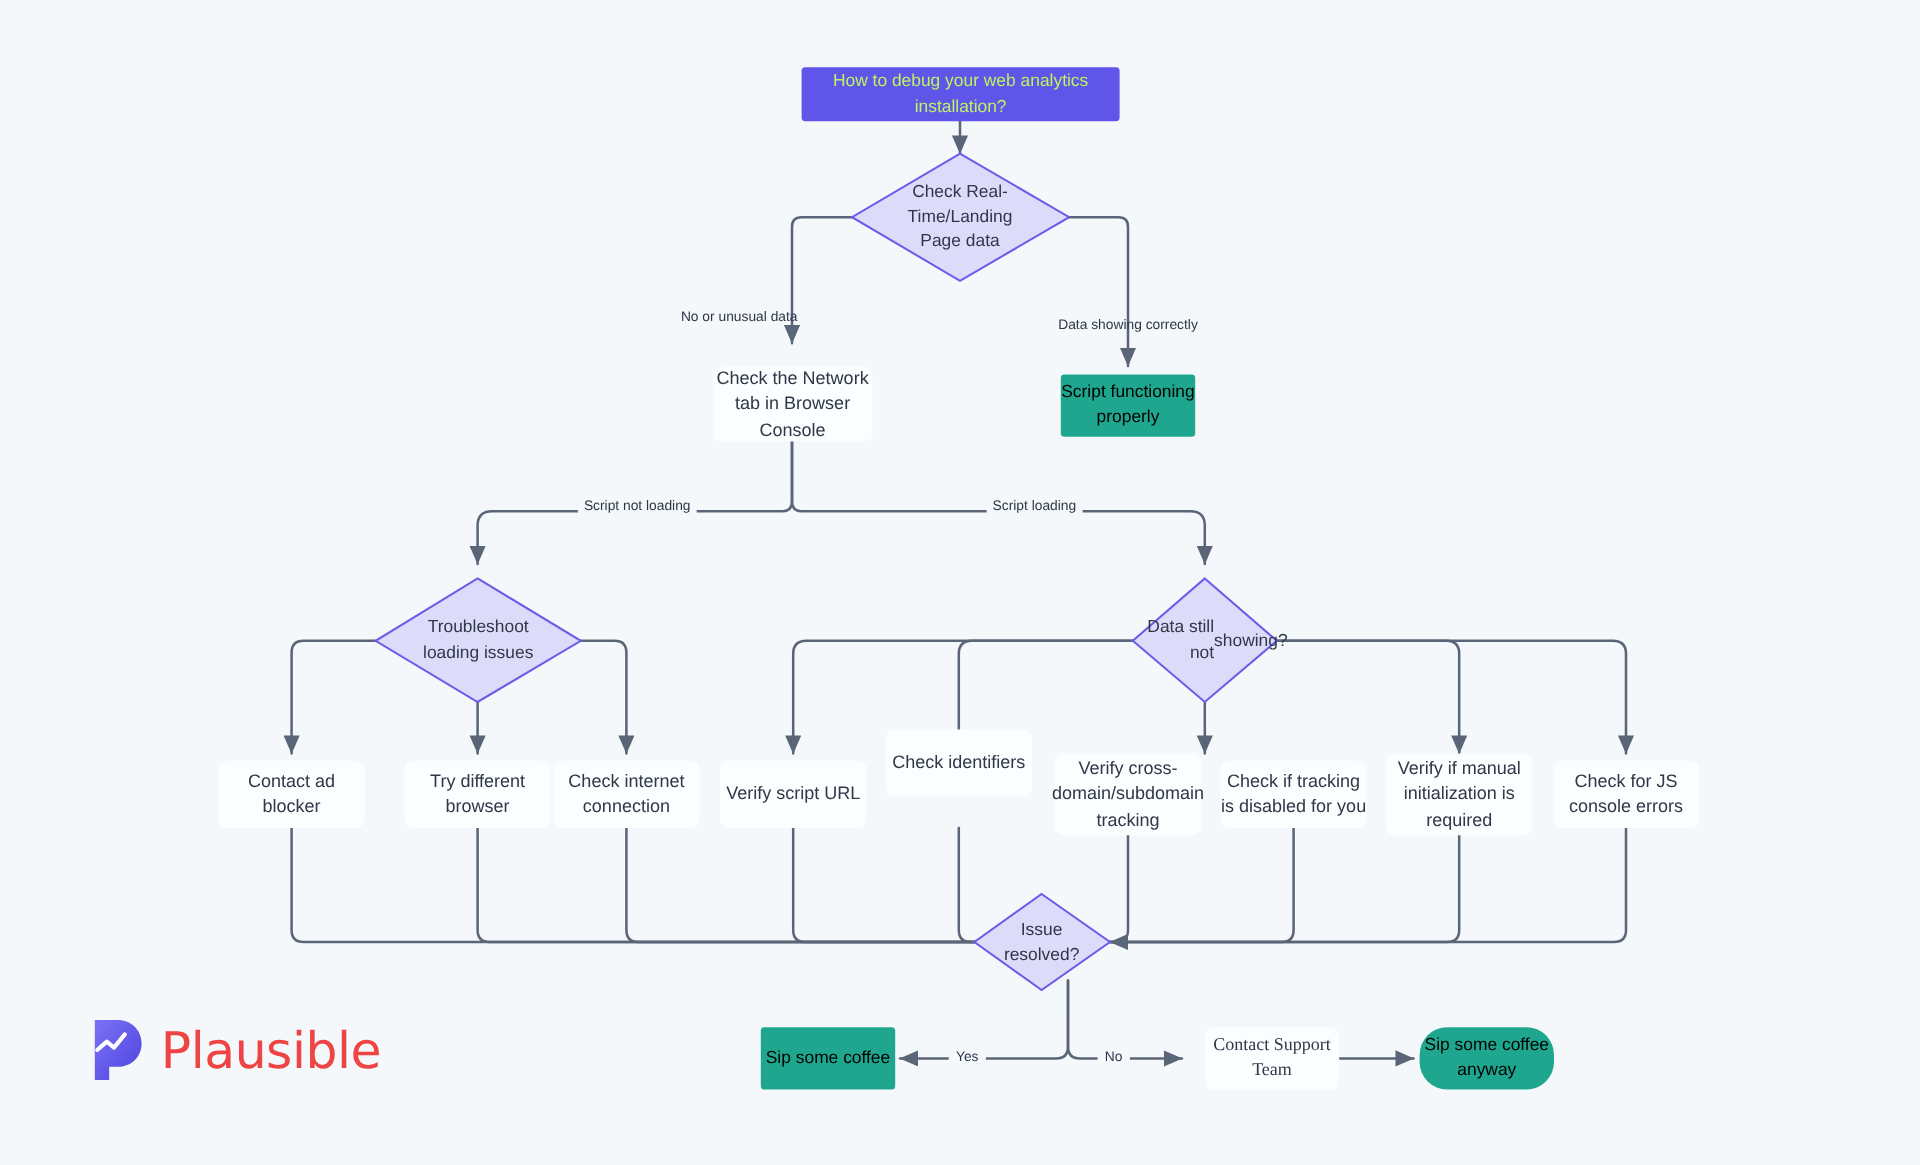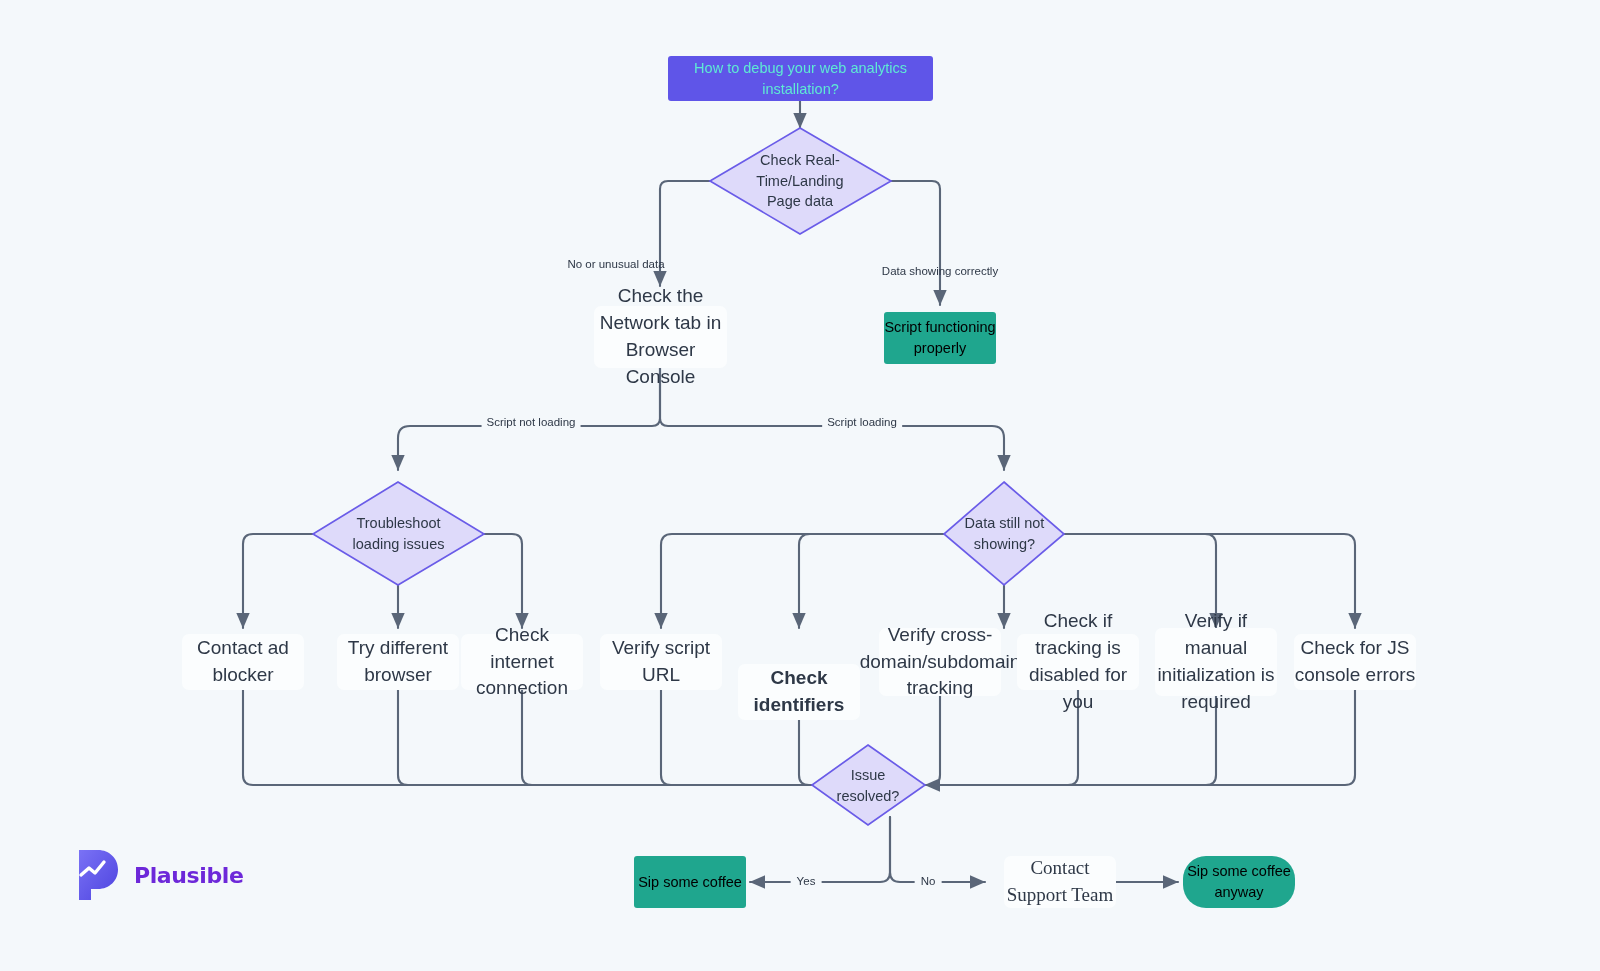--- a/index.html
+++ b/index.html
@@ -24,35 +24,35 @@
     position: absolute;
     box-sizing: border-box;
     display: flex;
     align-items: center;
     justify-content: center;
     text-align: center;
     line-height: 1.42;
   }
   .node-start {
     background: #5f55e8;
-    color: #5eead4;
+    color: #bef264;
     font-size: 14.5px;
     border-radius: 3px;
     font-weight: 400;
   }
   .node-terminal {
     background: #1fa68e;
     color: #000000;
     font-size: 14.5px;
     border-radius: 3px;
   }
   .node-plain {
     background: #fbfdfe;
     color: #2e3847;
-    font-size: 19px;
+    font-size: 15px;
     border-radius: 7px;
   }
   .node-decision-label {
     position: absolute;
     display: flex;
     align-items: center;
     justify-content: center;
     text-align: right;
     color: #2e3847;
     font-size: 14.5px;
@@ -68,23 +68,23 @@
   }
   .brand {
     position: absolute;
     left: 76px;
     top: 848px;
     display: flex;
     align-items: center;
     gap: 14px;
   }
   .brand-text {
-    font-size: 22px;
-    font-weight: bold;
-    color: #6d28d9;
+    font-size: 42px;
+    font-weight: normal;
+    color: #ef4444;
     letter-spacing: -0.4px;
     font-family: "DejaVu Sans", sans-serif;
   }
 </style>
 </head>
 <body>
 
 <svg id="canvas" viewBox="0 0 1600 971">
   <defs>
     <marker id="arrow" markerWidth="9" markerHeight="9" refX="7.2" refY="3.2" orient="auto" markerUnits="strokeWidth">
@@ -158,21 +158,21 @@
 
 <div class="node node-plain" style="left:594px; top:306px; width:133px; height:62px;">
   <span>Check the Network tab in Browser Console</span>
 </div>
 
 <div class="node-decision-label" style="left:330px; top:512px; width:137px; height:44px; flex-direction:column;">
   <span>Troubleshoot</span>
   <span>loading issues</span>
 </div>
 
-<div class="node-decision-label" style="left:936px; top:512px; width:137px; height:44px; flex-direction:column;">
+<div class="node-decision-label" style="left:936px; top:512px; width:137px; height:44px; flex-direction:row;">
   <span>Data still not</span>
   <span>showing?</span>
 </div>
 
 <div class="node-decision-label" style="left:815px; top:764px; width:106px; height:44px; flex-direction:column;">
   <span>Issue</span>
   <span>resolved?</span>
 </div>
 
 <div class="node node-plain" style="left:182px; top:634px; width:122px; height:56px;">
@@ -184,21 +184,21 @@
 </div>
 
 <div class="node node-plain" style="left:461px; top:634px; width:122px; height:56px;">
   <span>Check internet connection</span>
 </div>
 
 <div class="node node-plain" style="left:600px; top:634px; width:122px; height:56px;">
   <span>Verify script URL</span>
 </div>
 
-<div class="node node-plain" style="left:738px; top:664px; width:122px; height:56px;font-weight:bold;">
+<div class="node node-plain" style="left:738px; top:608px; width:122px; height:56px;">
   <span>Check identifiers</span>
 </div>
 
 <div class="node node-plain" style="left:879px; top:628px; width:122px; height:68px;">
   <span>Verify cross-domain/subdomain tracking</span>
 </div>
 
 <div class="node node-plain" style="left:1017px; top:634px; width:122px; height:56px;">
   <span>Check if tracking is disabled for you</span>
 </div>

